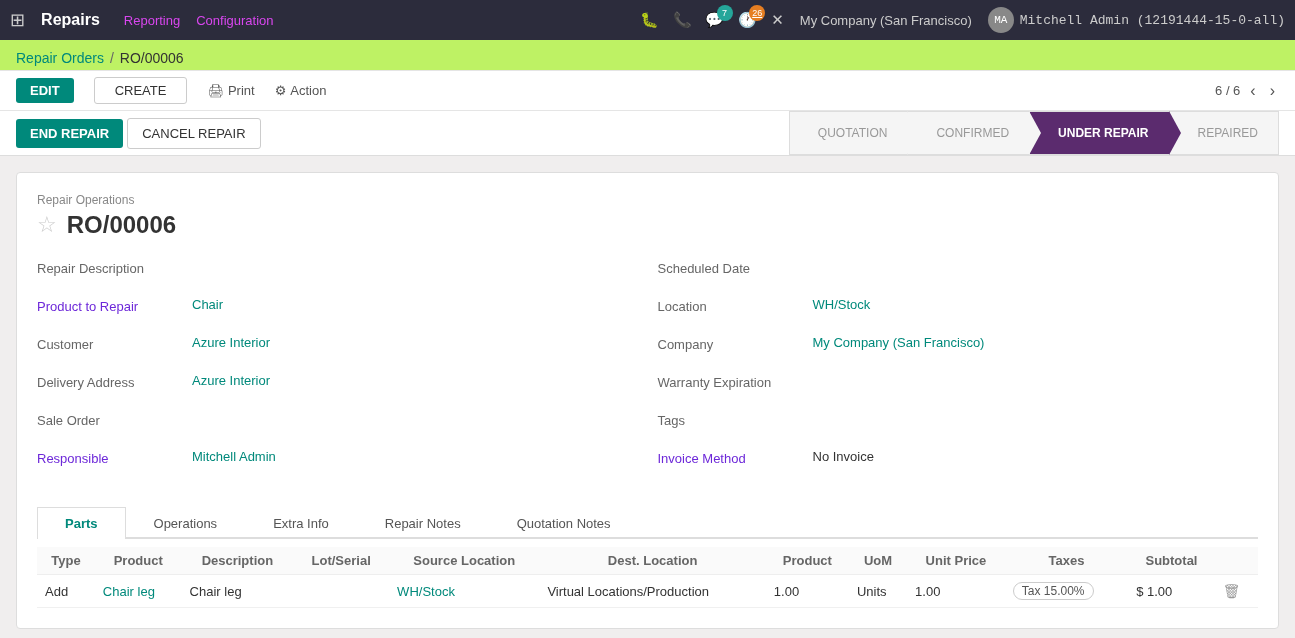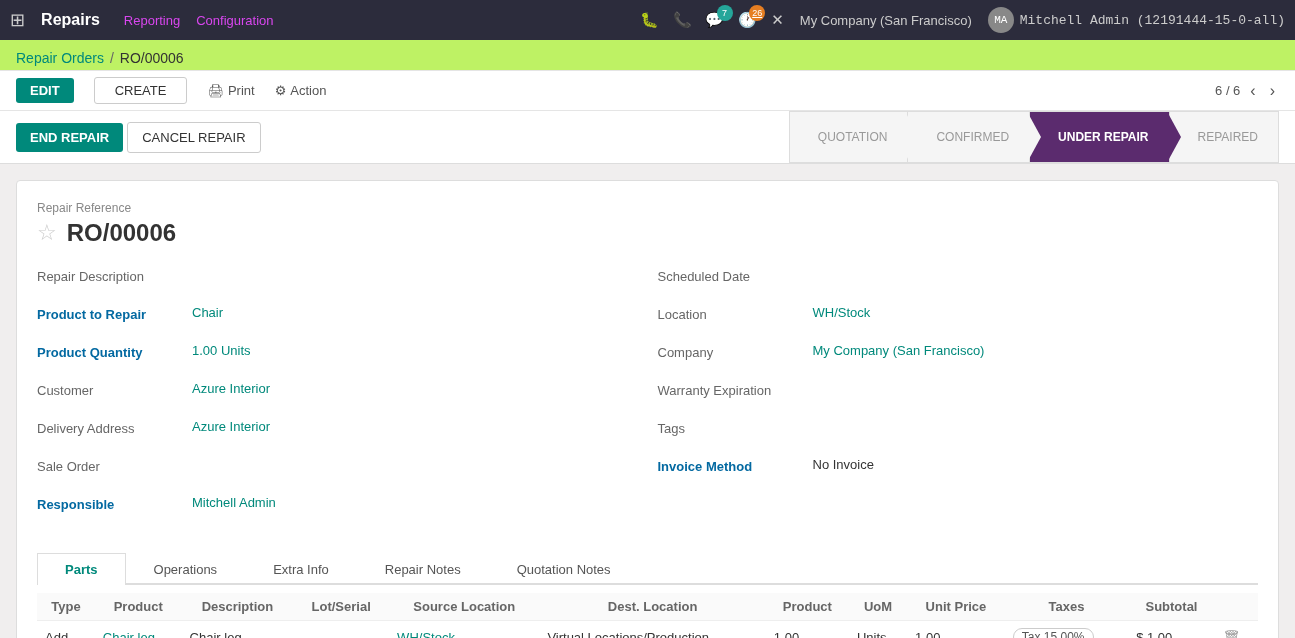--- a/index.html
+++ b/index.html
@@ -105,21 +105,21 @@
     .btn-cancel-repair {
       background: #fff;
       color: #333;
       border: 1px solid #ccc;
       padding: 7px 14px;
       border-radius: 3px;
       font-size: 13px;
       cursor: pointer;
     }
     .status-spacer { flex: 1; }
-    .status-steps { display: flex; align-items: stretch; height: 52px; }
+    .status-steps { display: flex; align-items: stretch; height: 44px; }
     .status-step {
       display: flex;
       align-items: center;
       padding: 0 20px 0 28px;
       font-size: 12px;
       color: #999;
       background: #f5f5f5;
       border: 1px solid #ddd;
       position: relative;
       margin-left: -1px;
@@ -182,21 +182,21 @@
       margin-bottom: 10px;
       min-height: 28px;
     }
     .form-label {
       width: 155px;
       min-width: 155px;
       font-size: 13px;
       color: #666;
       padding-top: 2px;
     }
-    .form-label.bold { color: #0369a1; font-weight: bold; }
+    .form-label.bold { color: #6d28d9; font-weight: normal; }
     .form-value {
       font-size: 13px;
       color: #00897b;
       cursor: pointer;
     }
     .form-value.plain { color: #333; cursor: default; }
 
     
     .tabs-bar {
       display: flex;
@@ -321,40 +321,36 @@
     </div>
     <div class="status-step">
       <span>REPAIRED</span>
     </div>
   </div>
 </div>
 
 <div class="main-content">
   <div class="form-card">
 
-    <div class="repair-ref-label">Repair Reference</div>
+    <div class="repair-ref-label">Repair Operations</div>
     <div class="repair-ref-title">
       <span class="star-icon">☆</span>
       <span class="repair-ref-id">RO/00006</span>
     </div>
 
     <div class="form-grid">
 
       <div class="form-section">
         <div class="form-row">
           <span class="form-label">Repair Description</span>
           <span class="form-value plain"></span>
         </div>
         <div class="form-row">
           <span class="form-label bold">Product to Repair</span>
           <span class="form-value">Chair</span>
-        </div>
-        <div class="form-row">
-          <span class="form-label bold">Product Quantity</span>
-          <span class="form-value">1.00 Units</span>
         </div>
         <div class="form-row">
           <span class="form-label">Customer</span>
           <span class="form-value">Azure Interior</span>
         </div>
         <div class="form-row">
           <span class="form-label">Delivery Address</span>
           <span class="form-value">Azure Interior</span>
         </div>
         <div class="form-row">

